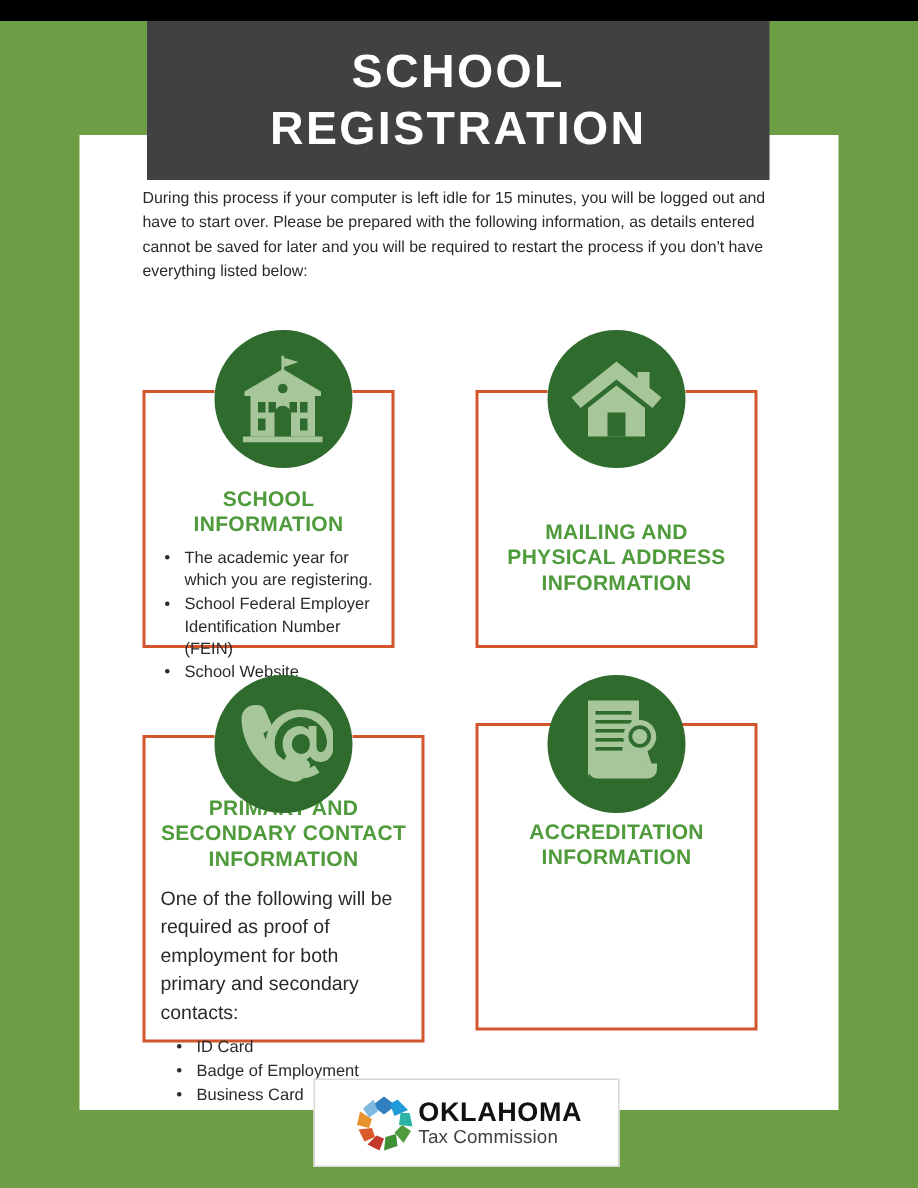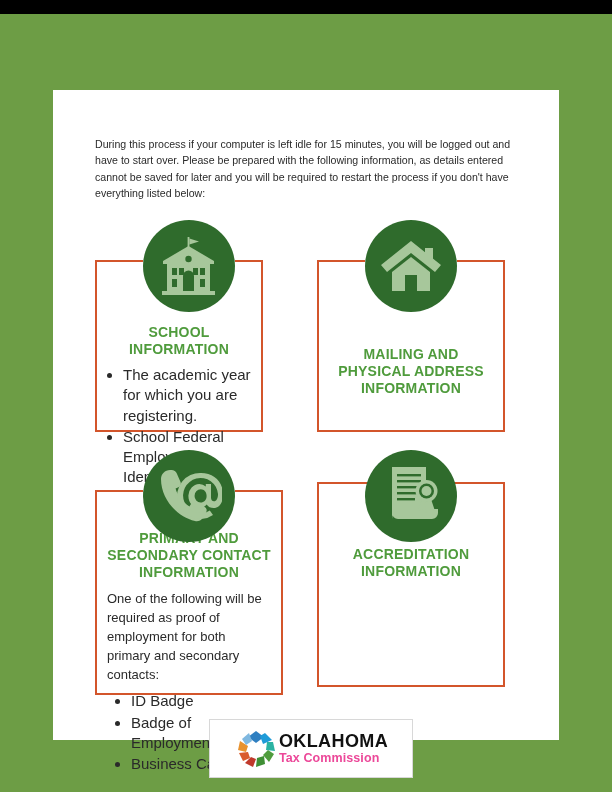--- a/index.html
+++ b/index.html
@@ -54,21 +54,21 @@
     font-size: 31px;
     font-weight: bold;
     letter-spacing: 1.6px;
     line-height: 1.22;
     text-align: center;
   }
   
   .intro {
     position: absolute;
     left: 95px;
-    top: 136px;
+    top: 124px;
     width: 424px;
     font-size: 10.6px;
     line-height: 1.55;
     color: #2a2a2a;
   }
   
   .cards {
     position: absolute;
     left: 95px;
     top: 220px;
@@ -132,21 +132,21 @@
   .card-intro {
     font-size: 13px;
     line-height: 1.45;
     color: #2a2a2a;
     margin-top: 9px;
     padding: 0 2px;
   }
   ul.card-list {
     margin: 7px 0 0 0;
     padding-left: 18px;
-    font-size: 15px;
+    font-size: 11px;
     line-height: 1.35;
     color: #2a2a2a;
   }
   ul.card-list li { margin-bottom: 1px; }
   ul.card-list.indent { padding-left: 26px; }
 
   .c1 .card-inner { top: 62px; }
   .c2 .card-inner { top: 84px; }
   .c3 .card-inner { top: 38px; }
   .c4 .card-inner { top: 62px; }
@@ -167,35 +167,39 @@
   }
   .logo-words { line-height: 1; }
   .logo-ok {
     font-size: 18px;
     font-weight: bold;
     color: #111111;
     letter-spacing: 0.4px;
   }
   .logo-tax {
     font-size: 12.5px;
-    font-weight: bold;
-    color: #ec4899;
+    font-weight: normal;
+    color: #404040;
     letter-spacing: 0.1px;
     margin-top: 2px;
   }
 </style>
 </head>
 <body>
 
 <div class="page">
 
   <div class="top-strip"></div>
 
   <div class="white-panel"></div>
 
+  <div class="header-banner">
+    <div class="header-title-line">SCHOOL</div>
+    <div class="header-title-line">REGISTRATION</div>
+  </div>
 
   <div class="intro">During this process if your computer is left idle for 15 minutes, you will be logged out and have to start over. Please be prepared with the following information, as details entered cannot be saved for later and you will be required to restart the process if you don't have everything listed below:</div>
 
   <div class="cards">
 
     <div class="card c1">
       <div class="card-inner">
         <div class="card-title">SCHOOL INFORMATION</div>
         <ul class="card-list">
           <li>The academic year for which you are registering.</li>
@@ -240,21 +244,21 @@
           <rect x="25" y="36" width="12" height="16" fill="#2f6b2c"></rect>
         </g>
       </svg>
     </div>
 
     <div class="card c3">
       <div class="card-inner">
         <div class="card-title">PRIMARY AND SECONDARY CONTACT INFORMATION</div>
         <div class="card-intro">One of the following will be required as proof of employment for both primary and secondary contacts:</div>
         <ul class="card-list indent">
-          <li>ID Badge</li>
+          <li>ID Card</li>
           <li>Badge of Employment</li>
           <li>Business Card</li>
         </ul>
       </div>
     </div>
     <div class="border-gap gap3"></div>
     <div class="circle circ3">
       <svg width="66" height="58" viewBox="0 0 66 58" aria-hidden="true">
         <g fill="#a7c79b">
           <path d="M14 3 c-5 0 -9 4 -9 9 0 20 16 38 34 42 3 .6 6 -.4 7.6 -3 l3.5 -5.6 c1.2 -2 .5 -4.4 -1.5 -5.5 l-8 -4.4 c-2 -1.1 -4.4 -.4 -5.6 1.5 l-1.6 2.6 C27 35 21 28.5 19.6 21.6 l2.8 -1.3 c2.1 -1 3 -3.4 2.1 -5.4 L20.8 6.4 C20 4.3 17.8 3 15.6 3 Z"></path>

